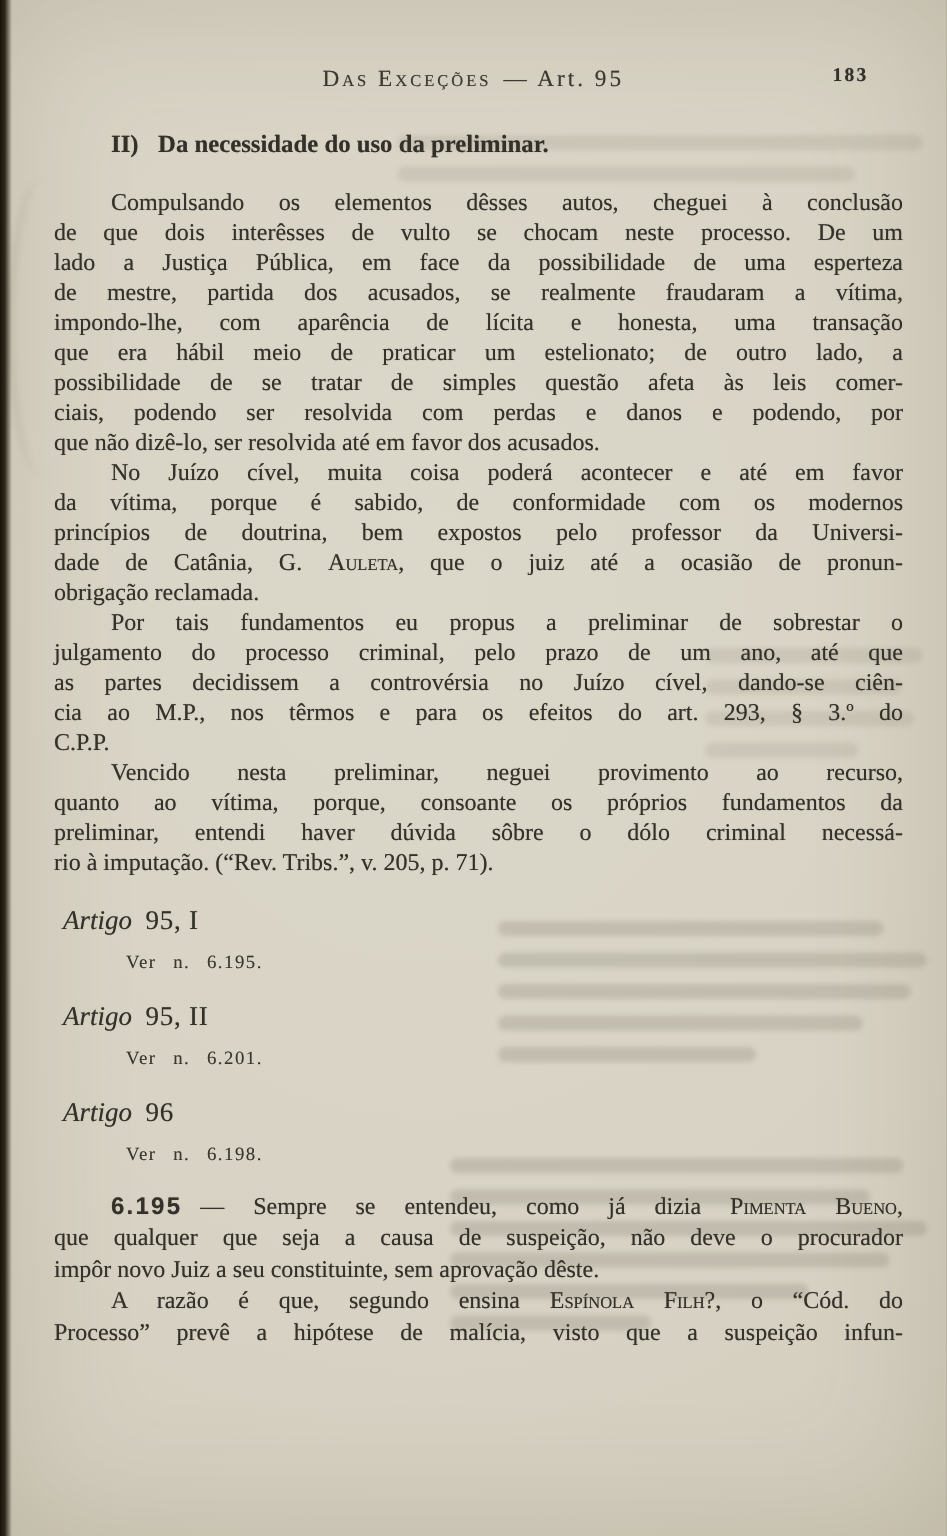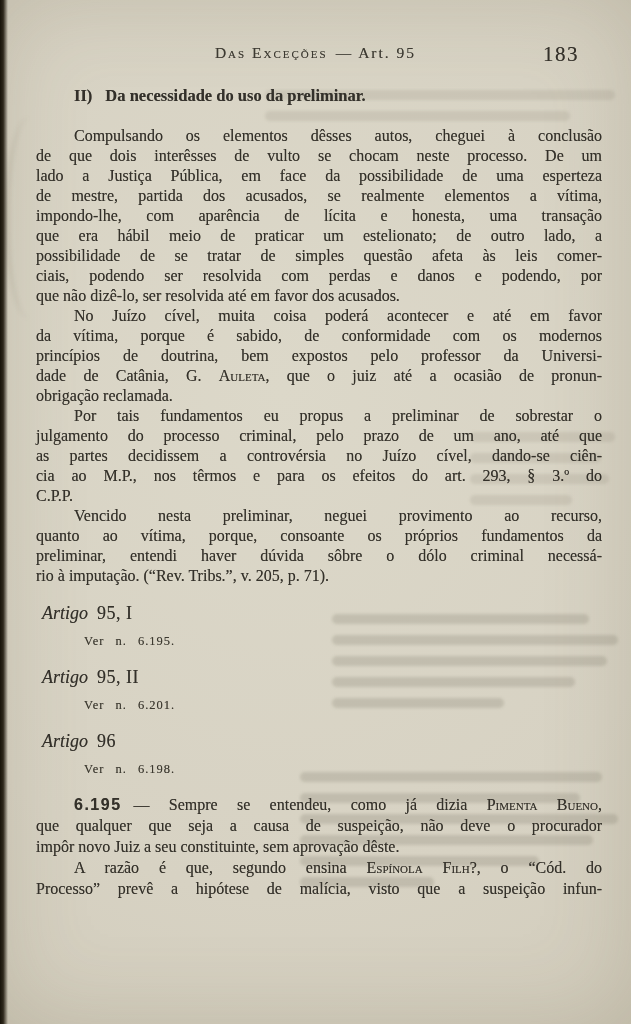--- a/index.html
+++ b/index.html
@@ -36,22 +36,23 @@
 
   .running-head{
     position:absolute;top:44px;left:36px;right:36px;z-index:2;
     text-align:center;font-size:15.5px;letter-spacing:2px;color:#3d3a32;
     text-shadow:0 0 0.5px rgba(61,58,50,0.55);
   }
   .sc-title{font-variant:small-caps;}
   .head-rest{margin-left:8px;}
   .page-number{
     position:absolute;top:42px;right:52px;z-index:2;
-    font-size:21px;letter-spacing:1.5px;color:#34312a;
+    font-size:13px;letter-spacing:1.5px;color:#34312a;
     text-shadow:0 0 0.5px rgba(52,49,42,0.55);
+    font-weight:bold;
   }
 
   .heading{
     margin:0 0 20px 38px;font-weight:bold;font-size:16.5px;color:#33302a;
     text-shadow:0 0 0.5px rgba(51,48,42,0.5);
   }
   .heading-num{margin-right:13px;}
 
   .para{margin:0;}
   .tline{
@@ -126,21 +127,21 @@
   <div class="content">
 
     <div class="heading">
       <span class="heading-num">II)</span><span>Da necessidade do uso da preliminar.</span>
     </div>
 
     <div class="para">
         <div class="tline indent">Compulsando os elementos dêsses autos, cheguei à conclusão</div>
         <div class="tline">de que dois interêsses de vulto se chocam neste processo. De um</div>
         <div class="tline">lado a Justiça Pública, em face da possibilidade de uma esperteza</div>
-        <div class="tline">de mestre, partida dos acusados, se realmente elementos a vítima,</div>
+        <div class="tline">de mestre, partida dos acusados, se realmente fraudaram a vítima,</div>
         <div class="tline">impondo-lhe, com aparência de lícita e honesta, uma transação</div>
         <div class="tline">que era hábil meio de praticar um estelionato; de outro lado, a</div>
         <div class="tline">possibilidade de se tratar de simples questão afeta às leis comer-</div>
         <div class="tline">ciais, podendo ser resolvida com perdas e danos e podendo, por</div>
         <div class="tline last">que não dizê-lo, ser resolvida até em favor dos acusados.</div>
       </div>
     <div class="para">
         <div class="tline indent">No Juízo cível, muita coisa poderá acontecer e até em favor</div>
         <div class="tline">da vítima, porque é sabido, de conformidade com os modernos</div>
         <div class="tline">princípios de doutrina, bem expostos pelo professor da Universi-</div>

